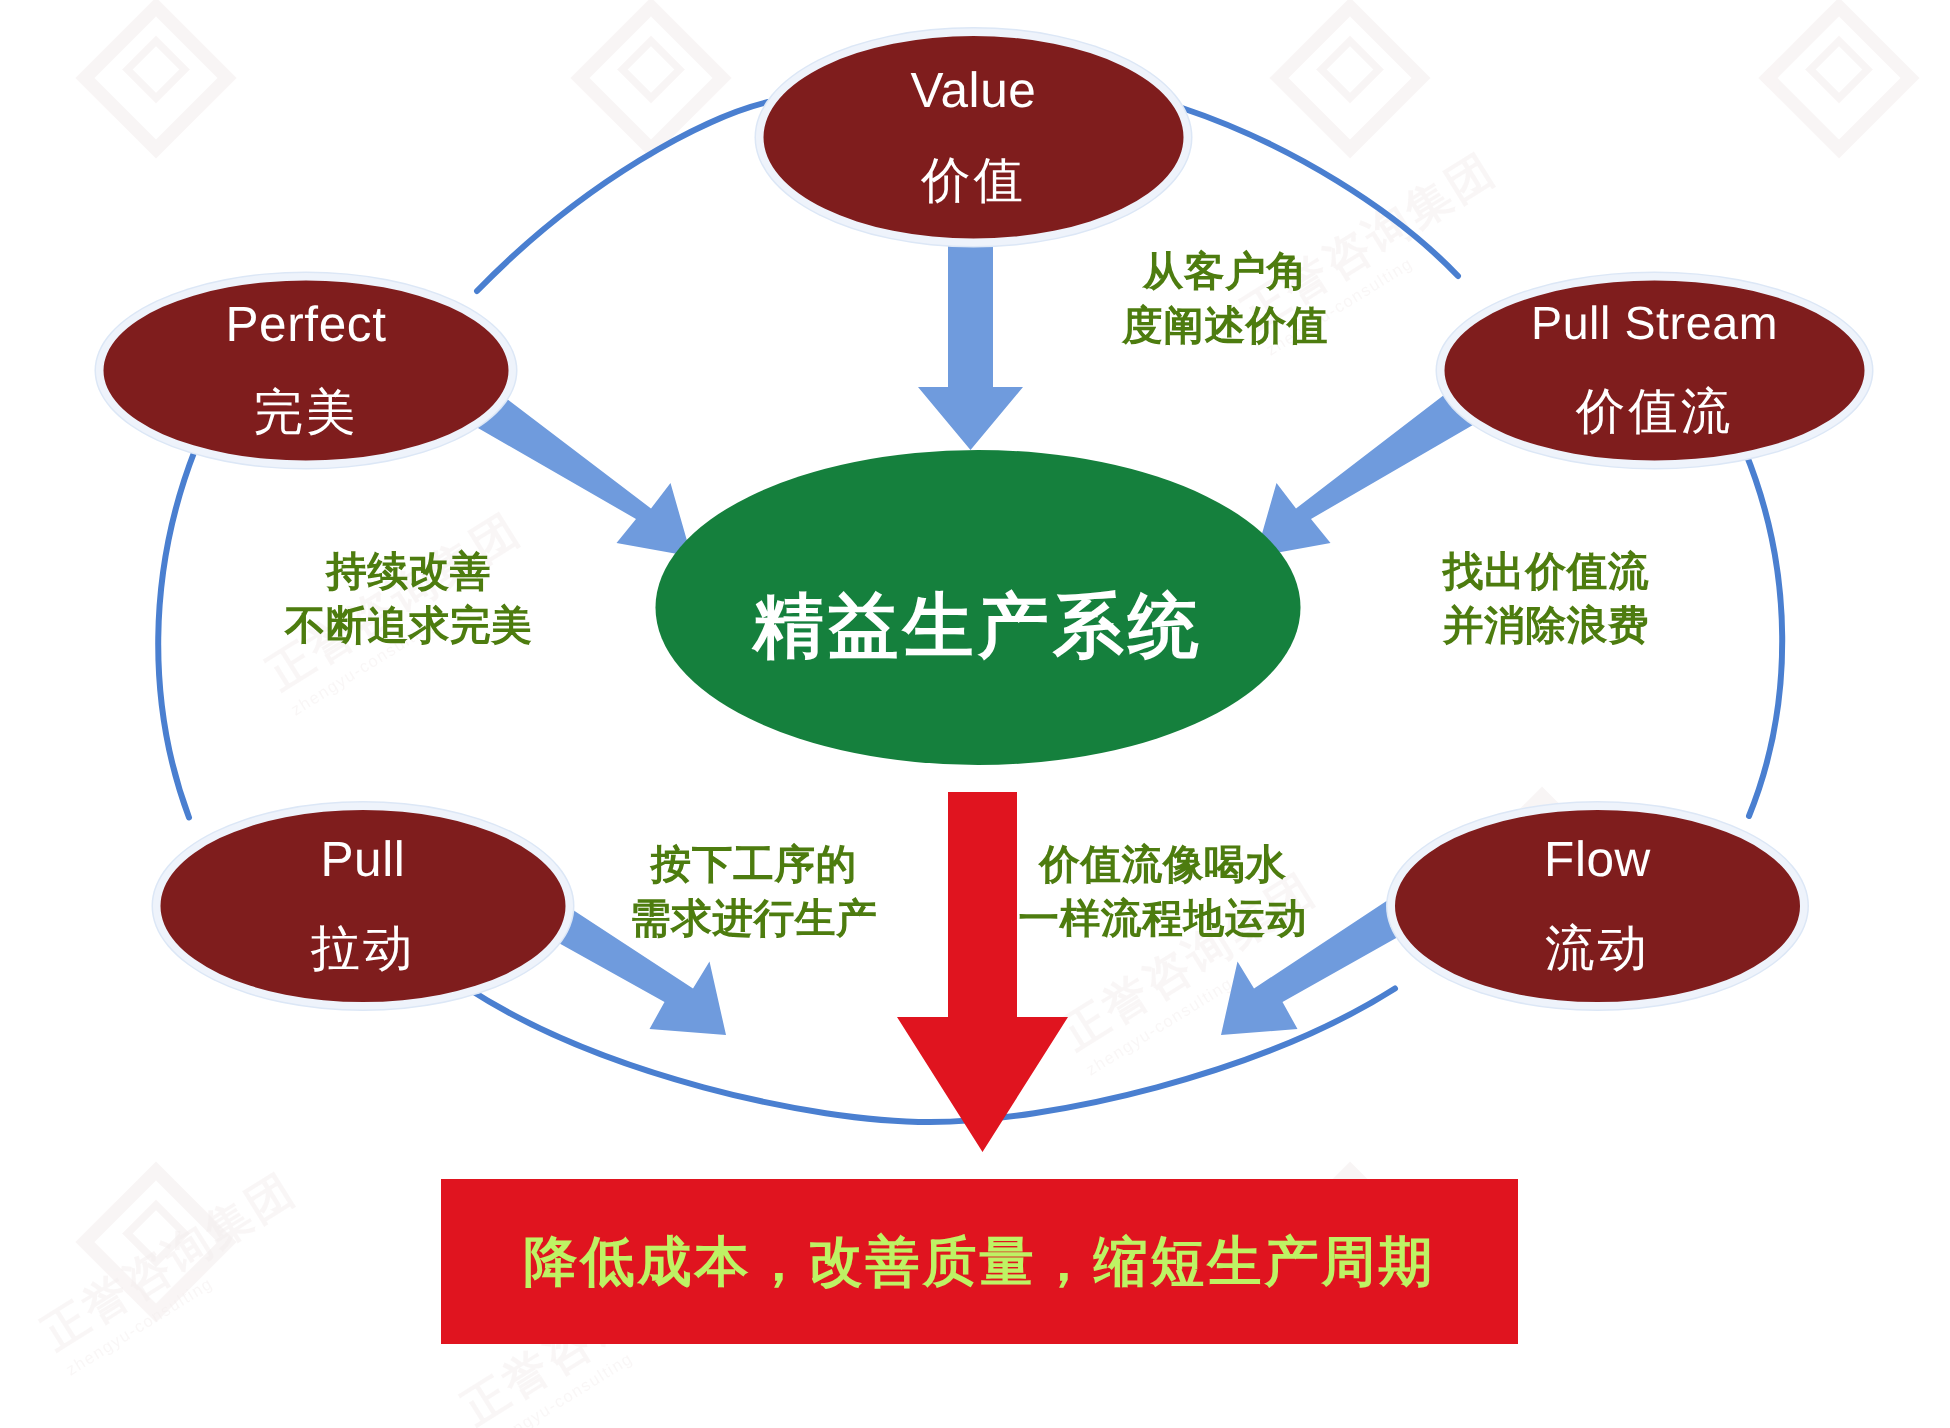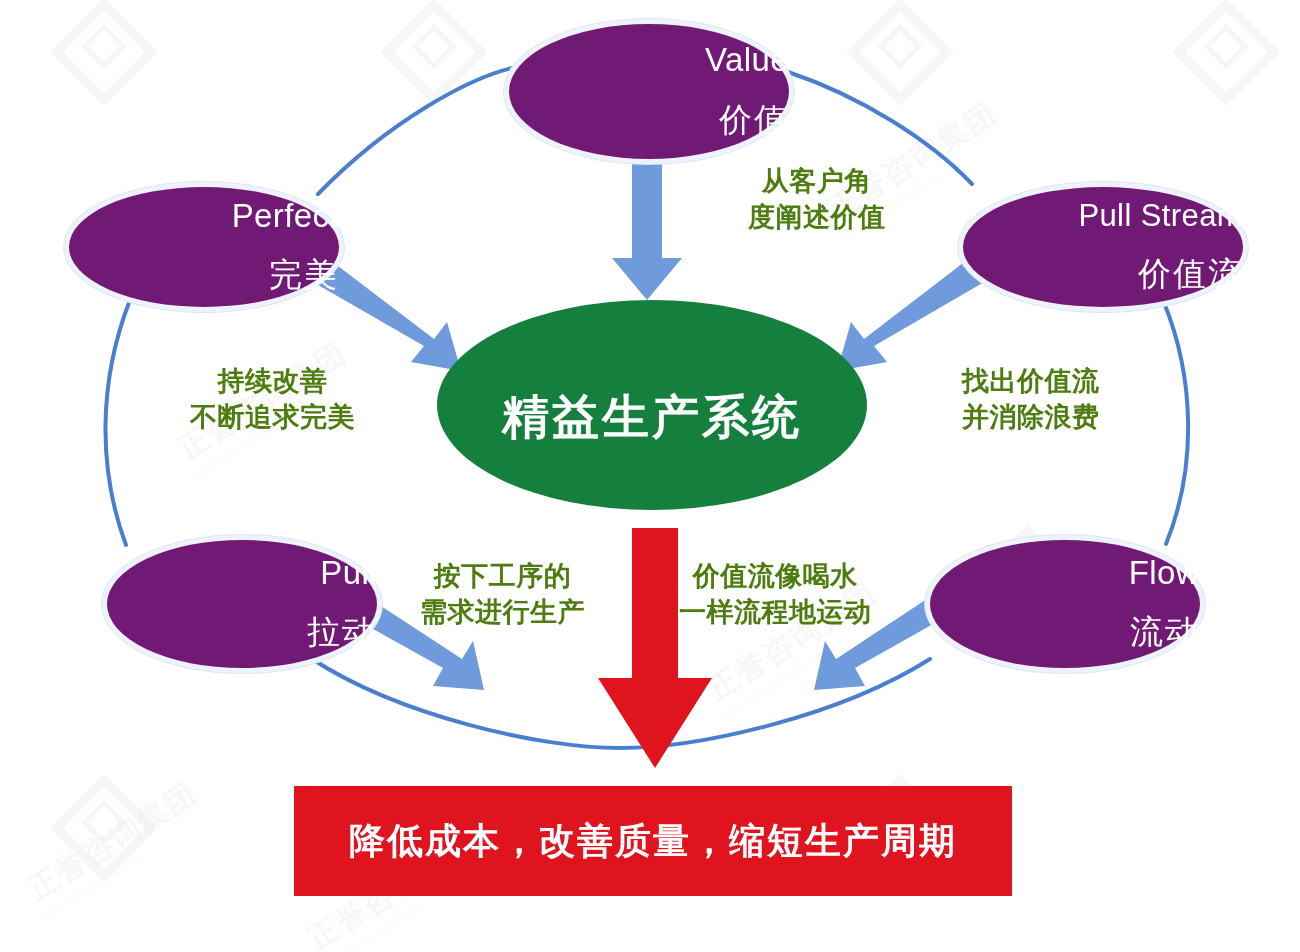--- a/index.html
+++ b/index.html
@@ -67,24 +67,23 @@
     border-radius: 50%;
     display: flex;
     flex-direction: column;
     align-items: center;
     justify-content: center;
     text-align: center;
     color: #ffffff;
     box-sizing: border-box;
   }
   .node.blue {
-    background: #701a75;
+    background: #7f1d1d;
     border: 5px solid #eef3fb;
     box-shadow: 0 0 0 1px #dce7f6;
-    align-items: flex-end;
   }
   .node .en {
     font-size: 33px;
     line-height: 1.02;
     font-weight: 400;
     letter-spacing: 0.4px;
   }
   .node .zh {
     font-size: 33px;
     line-height: 1.18;
@@ -113,21 +112,21 @@
     font-weight: bold;
     text-align: center;
     letter-spacing: 0.5px;
     white-space: nowrap;
   }
 
   
   #banner {
     position: absolute;
     background: #e0141f;
-    color: #ffffff;
+    color: #bef264;
     display: flex;
     align-items: center;
     justify-content: center;
     font-size: 36px;
     font-weight: bold;
     letter-spacing: 2px;
   }
 </style>
 </head>
 <body>

